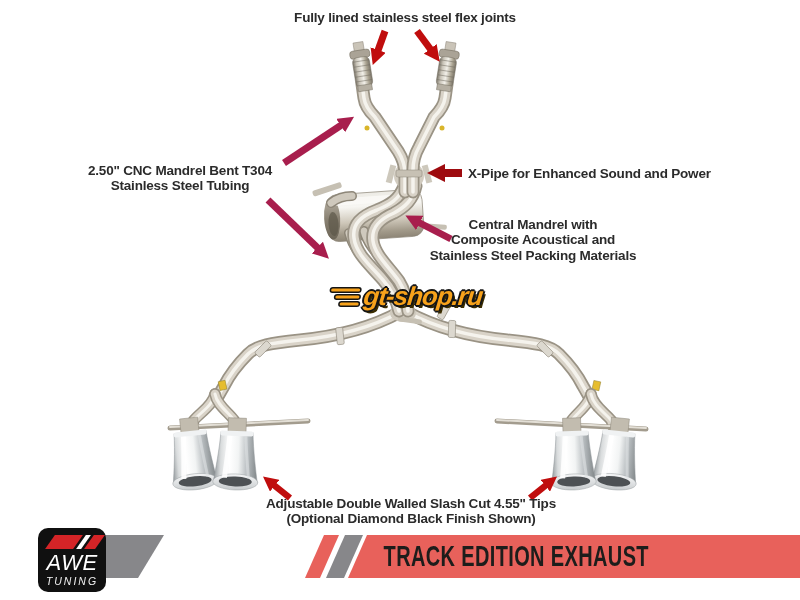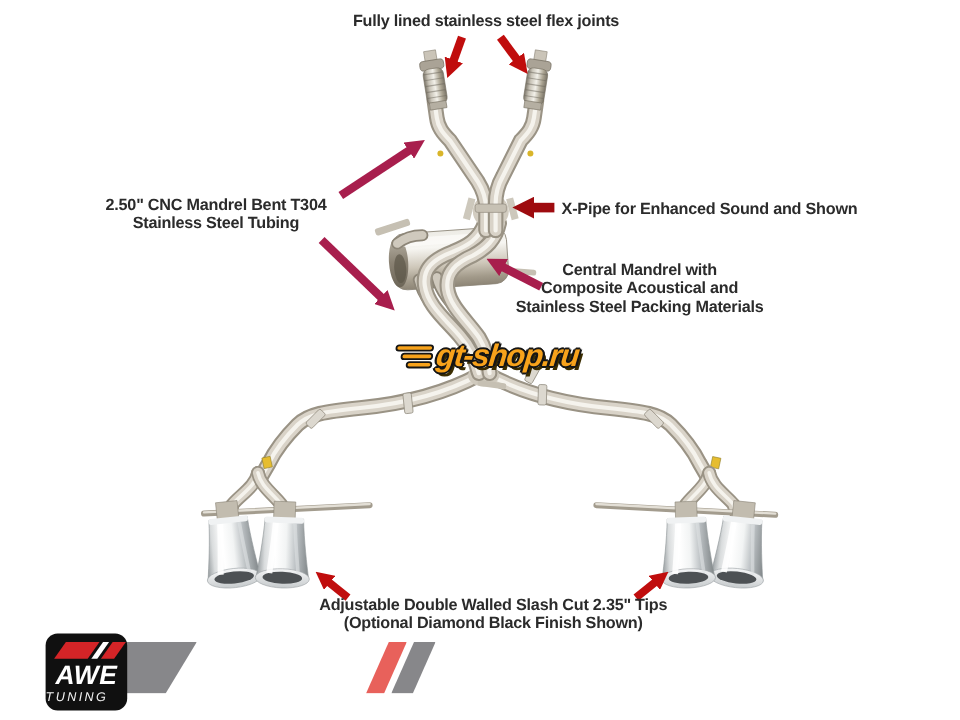--- a/index.html
+++ b/index.html
@@ -40,22 +40,22 @@
     color:var(--c-orange);
     text-shadow:-2px 0 #151515,2px 0 #151515,0 -2px #151515,0 2px #151515,
       -1px -1px #151515,1px 1px #151515,-1px 1px #151515,1px -1px #151515,3px 3px 0 #3a2c00}
   
   .logo{position:absolute;z-index:4;left:38px;top:528px;width:68px;height:64px;
     background:#101010;border-radius:10px;overflow:hidden}
   .logo .sA{position:absolute;left:12px;top:7px;width:28px;height:14px;background:#d42427;transform:skewX(-35deg)}
   .logo .sB{position:absolute;left:43px;top:7px;width:5px;height:14px;background:#fff;transform:skewX(-35deg)}
   .logo .sC{position:absolute;left:51px;top:7px;width:11px;height:14px;background:#d42427;transform:skewX(-35deg)}
   .logo .awe{position:absolute;left:0;top:22px;width:100%;text-align:center;color:#fff;
-    font-style:italic;font-weight:700;font-size:22px;letter-spacing:.5px}
-  .logo .tuning{position:absolute;left:0;top:47px;width:100%;text-align:left;color:#f2f2f2;
+    font-style:italic;font-weight:400;font-size:22px;letter-spacing:.5px}
+  .logo .tuning{position:absolute;left:0;top:47px;width:100%;text-align:center;color:#f2f2f2;
     font-style:italic;font-weight:400;font-size:10.5px;letter-spacing:2px}
   .graybar{position:absolute;z-index:3;left:104px;top:535px;width:60px;height:43px;background:var(--c-gray);
     clip-path:polygon(0 0,100% 0,calc(100% - 26px) 100%,0 100%)}
   .stripe-red{position:absolute;z-index:3;left:305px;top:535px;width:34px;height:43px;background:var(--c-banner);
     clip-path:polygon(19px 0,34px 0,15px 100%,0 100%)}
   .stripe-gray{position:absolute;z-index:3;left:326px;top:535px;width:37px;height:43px;background:var(--c-gray);
     clip-path:polygon(19px 0,37px 0,18px 100%,0 100%)}
   .banner{position:absolute;z-index:3;left:348px;top:535px;width:452px;height:43px;background:var(--c-banner);
     clip-path:polygon(19px 0,100% 0,100% 100%,0 100%);display:flex;align-items:center;justify-content:center}
   .banner span{display:inline-block;font-weight:700;font-size:27px;color:#1d1d1b;letter-spacing:.5px;
@@ -270,25 +270,25 @@
       <line class="ar" x1="290" y1="498" x2="270" y2="482" stroke-width="6.5" marker-end="url(#mred)"></line>
       </g>
     <g>
       <line class="ar" x1="530" y1="498" x2="550" y2="482" stroke-width="6.5" marker-end="url(#mred)"></line>
       </g>
   </svg>
 
   <div class="lbl lbl-flex">Fully lined stainless steel flex joints</div>
   <div class="lbl lbl-tubing">2.50" CNC Mandrel Bent T304
 Stainless Steel Tubing</div>
-  <div class="lbl lbl-xpipe">X-Pipe for Enhanced Sound and Shown</div>
+  <div class="lbl lbl-xpipe">X-Pipe for Enhanced Sound and Power</div>
   <div class="lbl lbl-muffler">Central Mandrel with
 Composite Acoustical and
 Stainless Steel Packing Materials</div>
-  <div class="lbl lbl-tips">Adjustable Double Walled Slash Cut 2.35" Tips
+  <div class="lbl lbl-tips">Adjustable Double Walled Slash Cut 4.55" Tips
 (Optional Diamond Black Finish Shown)</div>
 
   <div class="watermark">
     <svg width="34" height="24" viewBox="0 0 34 24">
       <g stroke="#151515" stroke-width="6" stroke-linecap="round">
         <line x1="4" y1="6" x2="30" y2="6"></line>
           <line x1="9" y1="13" x2="30" y2="13"></line>
           <line x1="14" y1="20" x2="30" y2="20"></line>
       </g>
       <g stroke="#F7A21B" stroke-width="3" stroke-linecap="round">
@@ -303,14 +303,17 @@
   <div class="logo">
     <div class="sA"></div>
     <div class="sB"></div>
     <div class="sC"></div>
     <div class="awe">AWE</div>
     <div class="tuning">TUNING</div>
   </div>
   <div class="graybar"></div>
   <div class="stripe-red"></div>
   <div class="stripe-gray"></div>
+  <div class="banner">
+    <span>TRACK EDITION EXHAUST</span>
+  </div>
 
 </div>
 
 </body></html>

